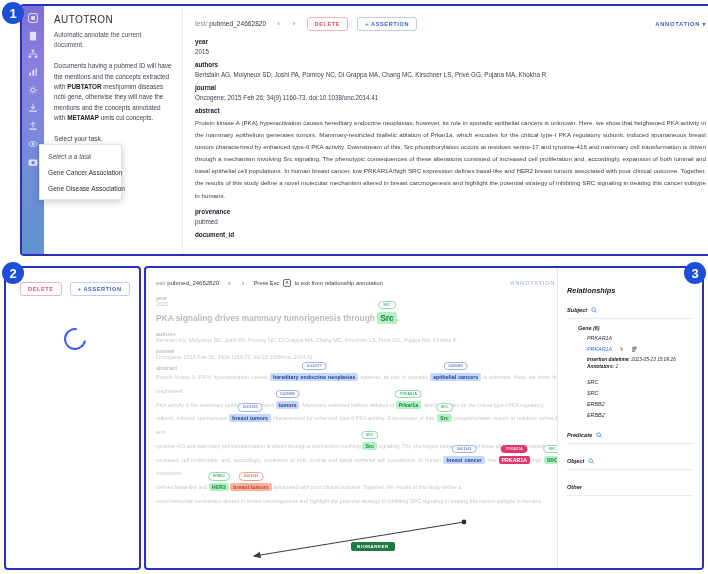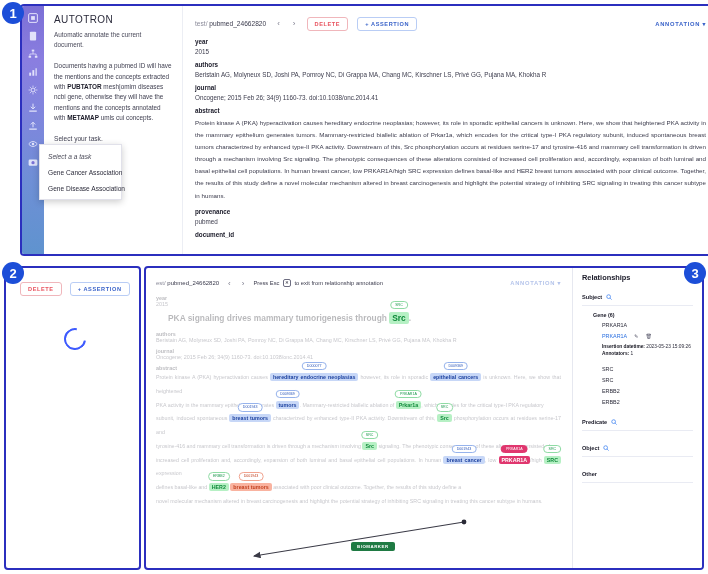--- a/index.html
+++ b/index.html
@@ -150,21 +150,21 @@
   .p3bar .crumb { font-size: 6px; }
   .esc-note { font-size: 5.8px; color: #3c3c4e; display: flex; align-items: center; gap: 3px; }
   .esc-key {
     display: inline-block; border: 1px solid #6c6c80; border-radius: 2px;
     font-size: 4.6px; padding: 0 1.5px; line-height: 1.25; color: #2e2e3e;
   }
   .p3bar .annot-toggle { opacity: .38; }
 
   .p3-key { font-size: 5.4px; font-weight: bold; color: #20202e; margin-top: 5px; }
   .p3-val { font-size: 5.4px; color: #3b3b4c; }
-  .p3-title { font-size: 8.4px; font-weight: bold; color: #16161f; margin: 6px 12px 8px; }
+  .p3-title { font-size: 8.4px; font-weight: bold; color: #16161f; margin: 6px 0 8px; }
   .p3-abs { font-size: 5.3px; color: #3b3b4c; line-height: 2.6; text-align: justify; }
 
   
   .hl { position: relative; padding: 1px 3px; border-radius: 2px; font-weight: bold; white-space: nowrap; }
   .hl .tag {
     position: absolute; left: 50%; transform: translateX(-50%);
     top: -11px;
     font-size: 3.6px; font-weight: normal;
     border-radius: 6px; padding: 1px 4px;
     white-space: nowrap;
@@ -182,23 +182,24 @@
   .rel-arrow { position: absolute; left: 0; top: 0; width: 425px; height: 304px; pointer-events: none; }
   .rel-label {
     position: absolute;
     background: #1f7a43; color: #fff;
     font-size: 4.4px; font-weight: bold; letter-spacing: .5px;
     padding: 2px 6px; border-radius: 2px;
   }
 
   
   .relpanel {
-    position: absolute; right: 0; top: 0; width: 130px; height: 100%;
+    position: absolute; right: 0; top: 0; width: 145px; height: 100%;
     background: #fff; border-left: 1px solid #e6e8f0;
-    padding: 5px 9px 0 9px;
+    padding: 18px 9px 0 9px;
+    font-style: italic;
   }
   .rel-h { font-size: 7.4px; font-weight: bold; color: #1a1a28; margin-bottom: 7px; }
   .rel-sec {
     font-size: 5.6px; font-weight: bold; color: #20202e;
     padding: 5px 0; border-bottom: 1px solid #e9ebf3;
     display: flex; align-items: center; gap: 4px;
   }
   .mini-search { width: 6px; height: 6px; }
   .mini-search svg { width: 6px; height: 6px; stroke: #3d82f0; fill: none; stroke-width: 2; }
   .rel-grp { font-size: 5.4px; font-weight: bold; color: #20202e; margin: 6px 0 4px 11px; }

